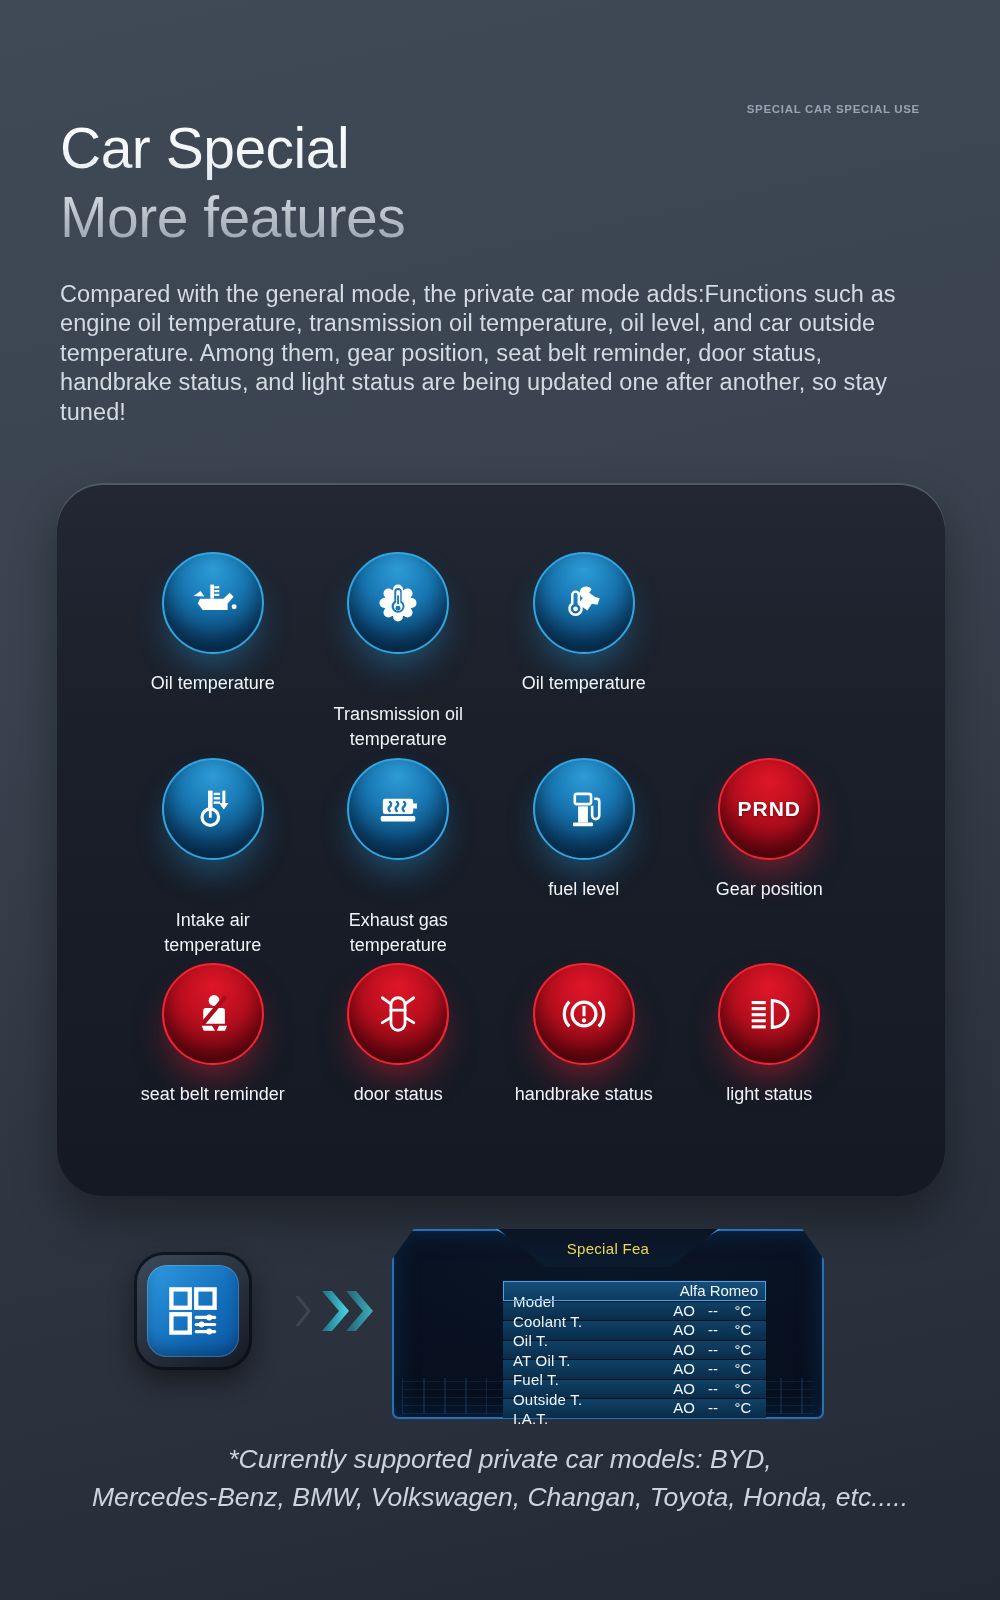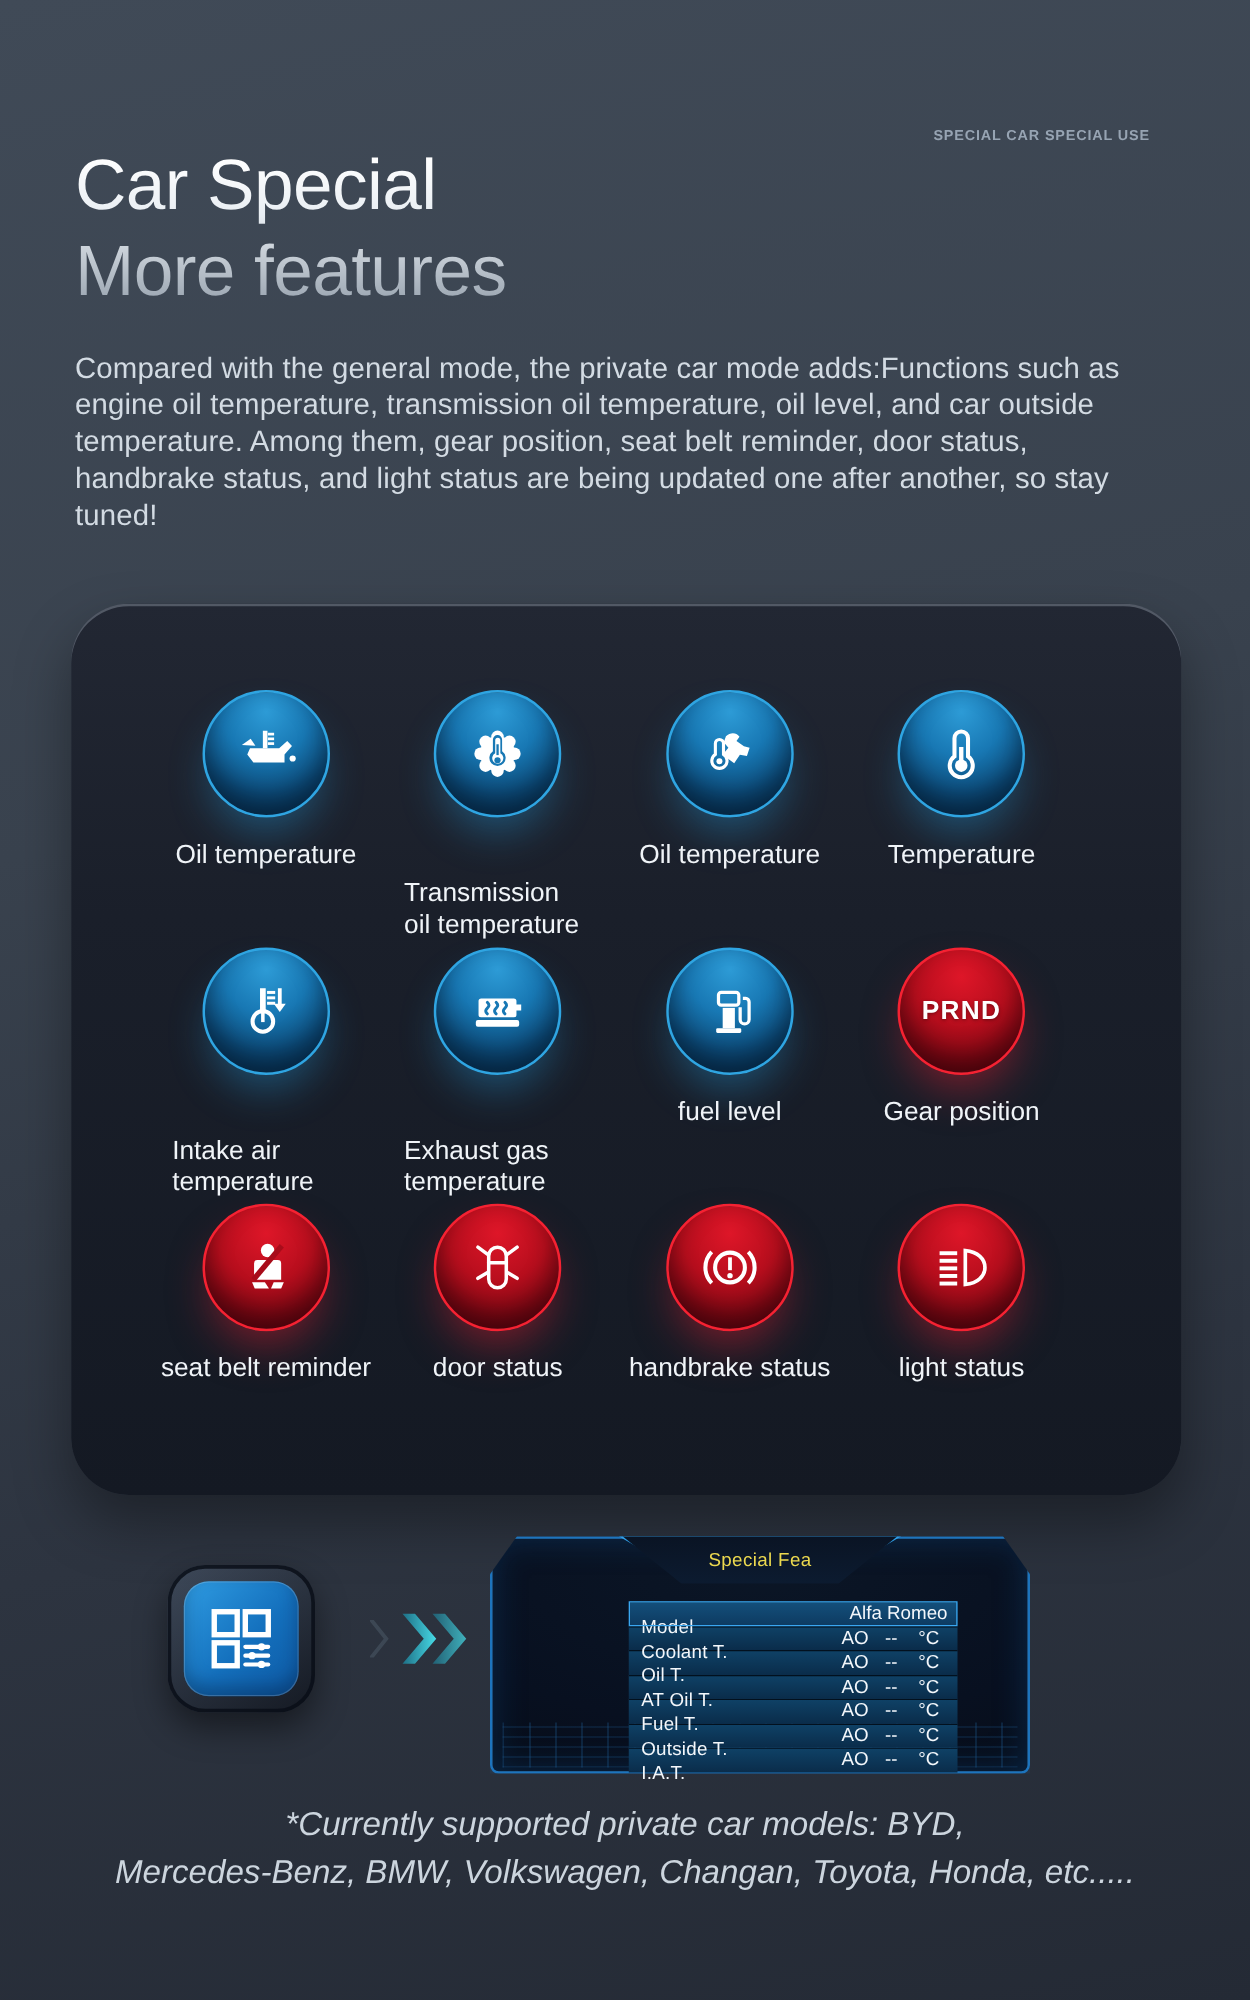--- a/index.html
+++ b/index.html
@@ -47,22 +47,22 @@
     box-shadow:0 18px 34px -8px rgba(35,150,215,.45), inset 0 -12px 20px rgba(2,14,30,.5);
   }
   .circle.red{
     background:radial-gradient(100% 100% at 50% 22%,#de1628 0%,#b70e1d 40%,#7b0713 72%,#430309 100%);
     border:2.5px solid #f52232;
     box-shadow:0 18px 34px -8px rgba(225,30,48,.5), inset 0 -12px 20px rgba(30,0,5,.5);
   }
   .circle svg{width:52px;height:52px;}
   .prnd{font-size:21px;font-weight:bold;color:#ffffff;letter-spacing:1px;text-shadow:0 1px 3px rgba(0,0,0,.4);}
   .flabel{
-    margin-top:17px;font-size:21px;line-height:25px;color:#f0f4f8;
-    text-align:left;max-width:210px;
+    margin-top:17px;font-size:18px;line-height:25px;color:#f0f4f8;
+    text-align:center;max-width:210px;
   }
   .cell.narrow .flabel{max-width:150px;margin-top:48px;}
   
   .app-frame{
     position:absolute;left:134px;top:1252px;width:118px;height:118px;border-radius:30px;
     background:linear-gradient(145deg,rgba(96,115,140,.35),rgba(8,12,20,.65));
     box-shadow:inset 0 0 0 3px rgba(9,14,24,.85), 0 12px 26px rgba(0,0,0,.45);
     display:flex;align-items:center;justify-content:center;
   }
   .app-icon{
@@ -182,30 +182,20 @@
         <div class="circle blue">
           <svg viewBox="0 0 48 48">
             <path fill="#fff" d="M21 11 c3.5 -3.5 8.5 -2.5 10 .5 l-2.2 3 5.5 4 4.2 1 -2 6.2 -5.2 -1 -4.2 6.3 -8.6 -6.3 4.3 -5.2 -3.4 -4z"></path>
             <path d="M13.2 16.5 a3 3 0 0 1 6 0 v8 a5.6 5.6 0 1 1 -6 0 z" fill="none" stroke="#fff" stroke-width="2.3"></path>
             <circle cx="16.2" cy="29.5" r="2.2" fill="#fff"></circle>
           </svg>
         </div>
         <div class="flabel">Oil temperature</div>
       </div>
 
-      <div class="cell">
-        <div class="circle blue">
-          <svg viewBox="0 0 48 48">
-            <path d="M24 7.5 a5 5 0 0 1 5 5 V26 a8.5 8.5 0 1 1 -10 0 V12.5 a5 5 0 0 1 5 -5 z" fill="none" stroke="#fff" stroke-width="3"></path>
-            <circle cx="24" cy="32.8" r="4.6" fill="#fff"></circle>
-            <rect x="22.4" y="19" width="3.2" height="11" fill="#fff"></rect>
-          </svg>
-        </div>
-        <div class="flabel">Temperature</div>
-      </div>
     </div>
 
     <div class="feature-grid row2">
       <div class="cell narrow">
         <div class="circle blue">
           <svg viewBox="0 0 48 48">
             <g fill="#fff">
               <rect x="19.4" y="7" width="4.2" height="17"></rect>
               <rect x="24.6" y="9" width="6" height="2.2"></rect>
               <rect x="24.6" y="13" width="6" height="2.2"></rect>

